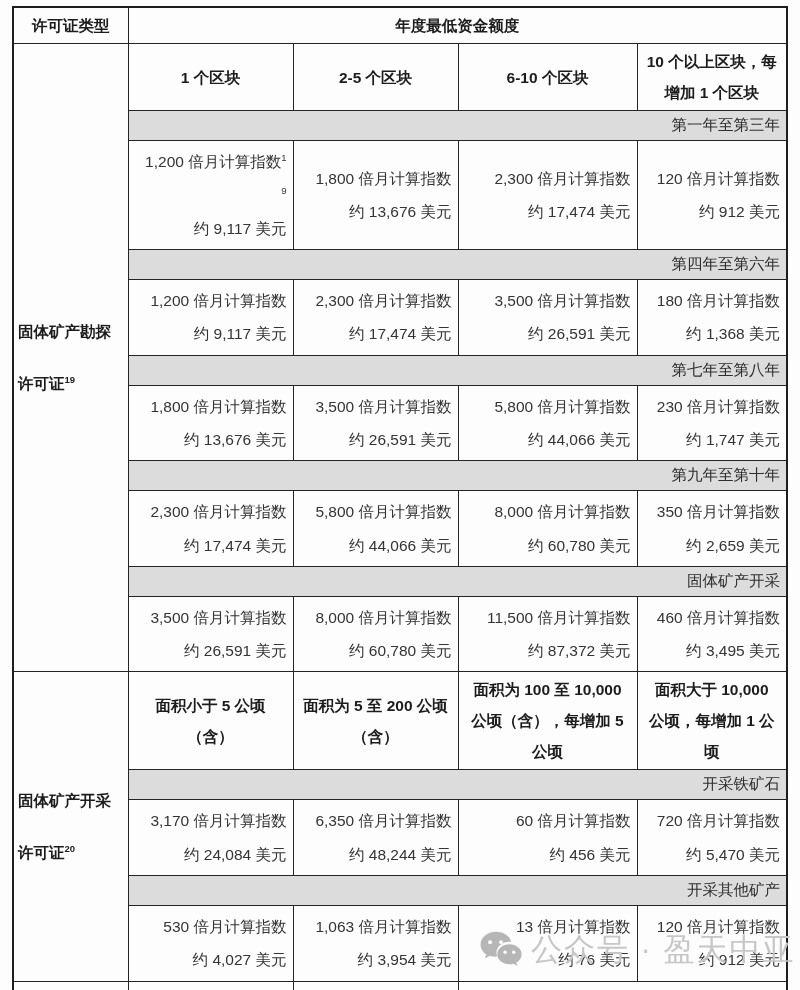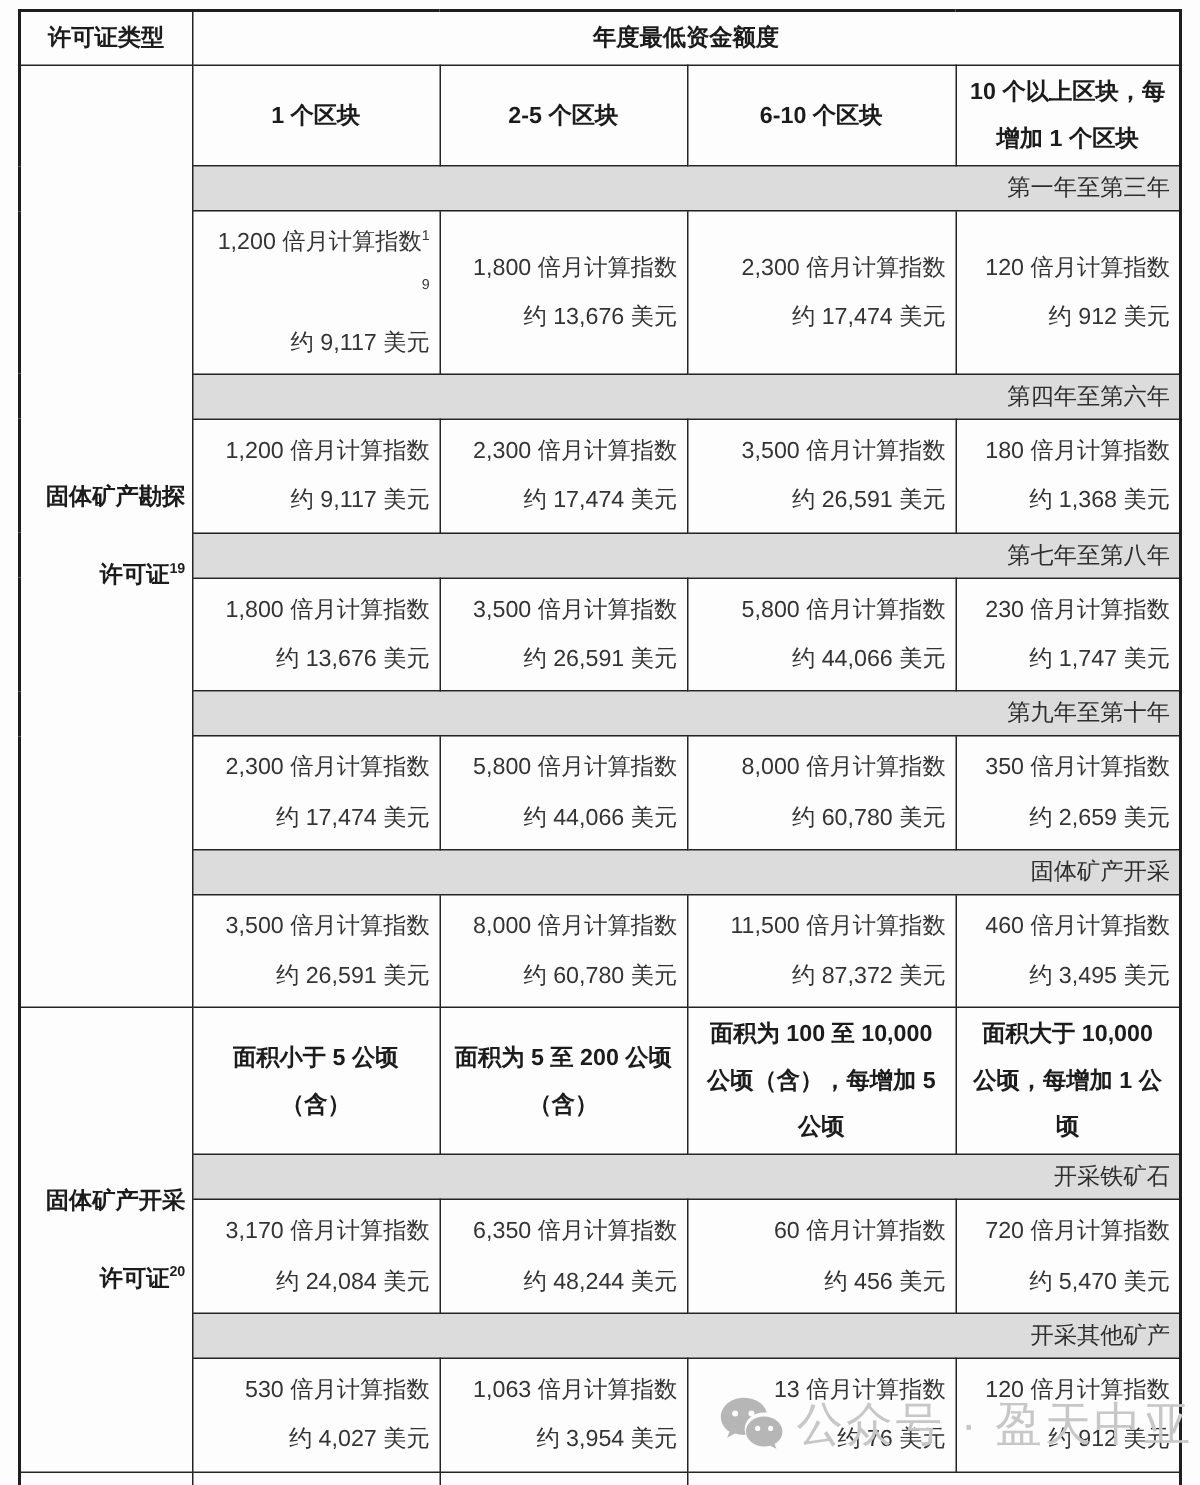--- a/index.html
+++ b/index.html
@@ -30,21 +30,21 @@
   tr.h-band td { height:30px;text-align:right; }
   tr.h-val td { height:64px; }
   tr.h-mhead td { height:94px; }
   tr.h-ohead td { height:63px; }
 
   .c-head {
     text-align:center; font-weight:bold; color:#1c1c1c;
     line-height:2.0; padding:2px 8px;
   }
   .c-license {
-    text-align:right; font-weight:bold; color:#1c1c1c;
+    text-align:left; font-weight:bold; color:#1c1c1c;
     padding:0 4px;
   }
   .c-license .lline { line-height:52px; }
   .c-band {
     background:#dcdcdc; text-align:center; font-weight:400;
     color:#2e2e2e; padding:1px 6px;
   }
   .c-val {
     padding:4px 6px 4px 13px; line-height:2.15; color:#343434;
     text-align:right;

